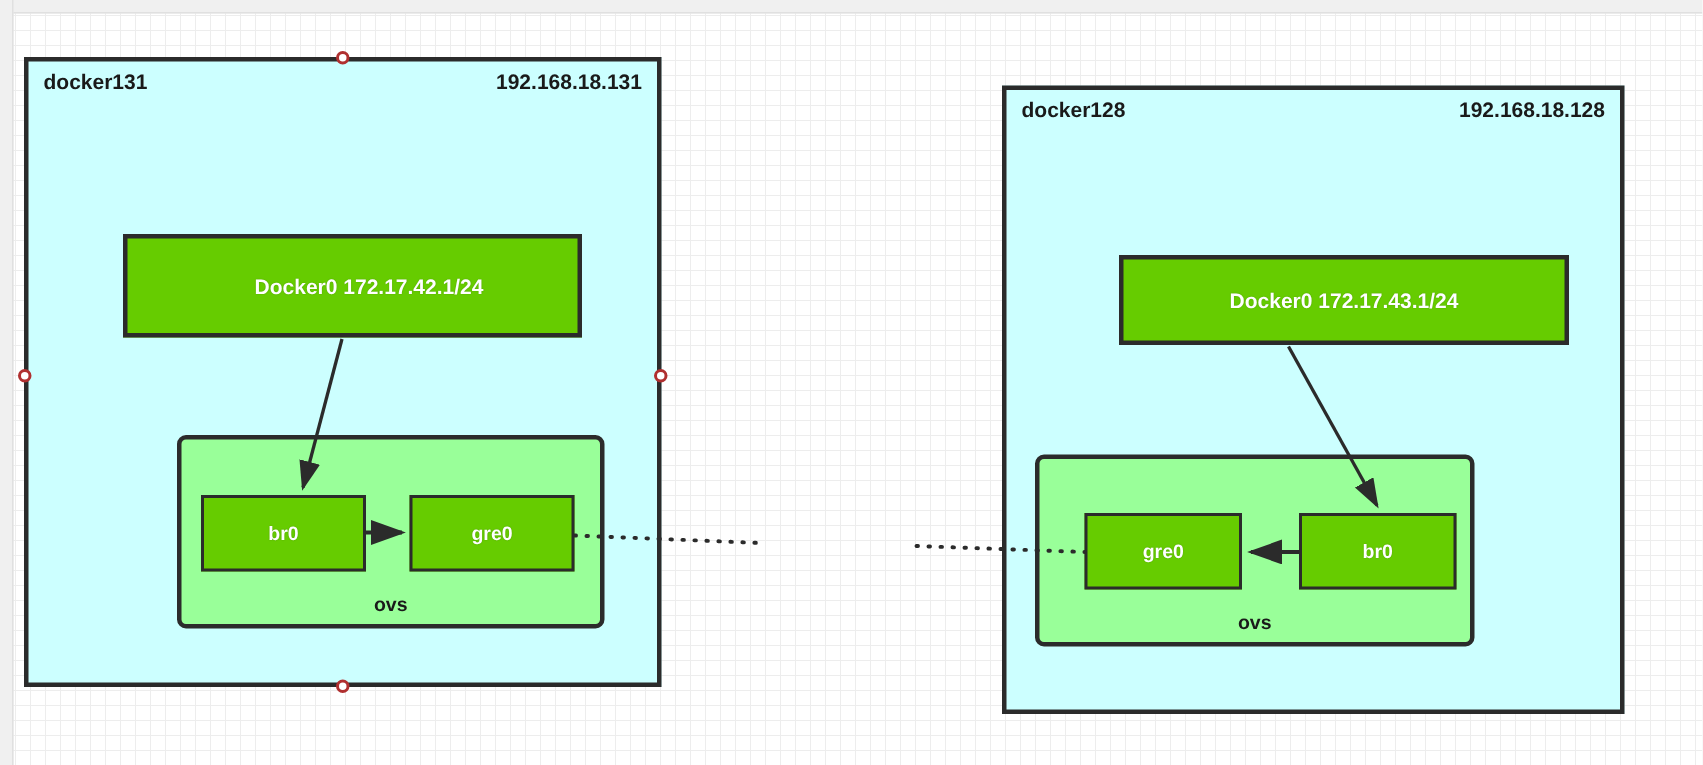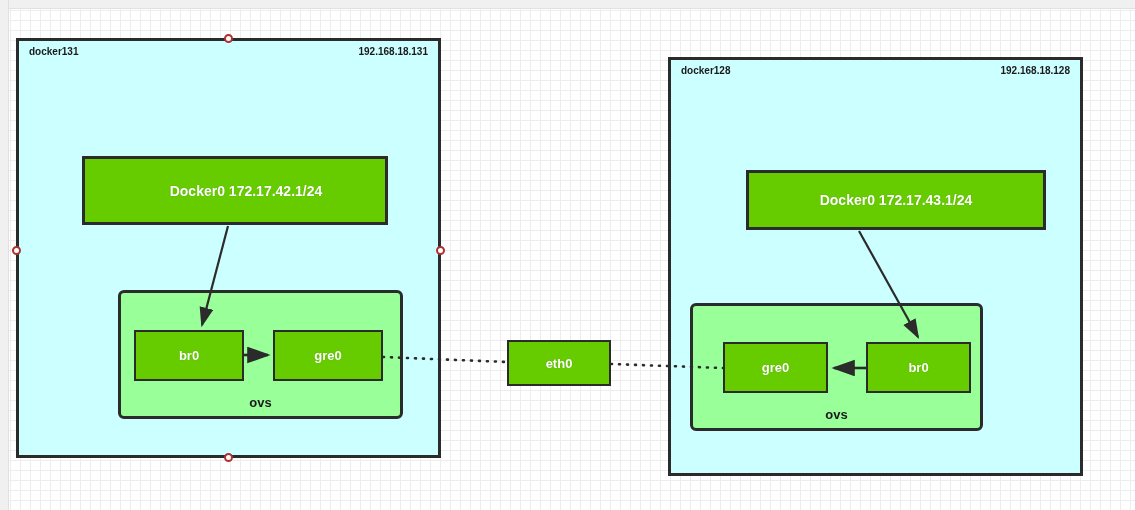--- a/index.html
+++ b/index.html
@@ -45,30 +45,30 @@
   .host {
     position: absolute;
     background: #ccffff;
     border: 3px solid #2b2b2b;
     box-sizing: border-box;
   }
   .host-name {
     position: absolute;
     left: 10px;
     top: 5px;
-    font-size: 10px;
+    font-size: 14px;
     font-weight: bold;
     color: #1a1a1a;
     white-space: nowrap;
   }
   .host-ip {
     position: absolute;
     right: 10px;
     top: 5px;
-    font-size: 10px;
+    font-size: 14px;
     font-weight: bold;
     color: #1a1a1a;
     white-space: nowrap;
   }
 
   
   .handle {
     position: absolute;
     width: 9px;
     height: 9px;
@@ -145,23 +145,20 @@
   <div class="ovs" style="left:118px; top:290px; width:285px; height:129px;">
     <div class="ovs-label">ovs</div>
   </div>
   <div class="node small" style="left:134px; top:330px; width:110px; height:51px;">
     <span>br0</span>
   </div>
   <div class="node small" style="left:273px; top:330px; width:110px; height:51px;">
     <span>gre0</span>
   </div>
 
-  <div class="node small" style="left:507px; top:340px; width:104px; height:46px;">
-    <span>eth0</span>
-  </div>
 
   <div class="host" style="left:668px; top:57px; width:415px; height:419px;">
     <div class="host-name">docker128</div>
     <div class="host-ip">192.168.18.128</div>
   </div>
 
   <div class="node" style="left:706px; top:170px; width:300px; height:60px;margin-left:40px;">
     <span>Docker0 172.17.43.1/24</span>
   </div>
 

